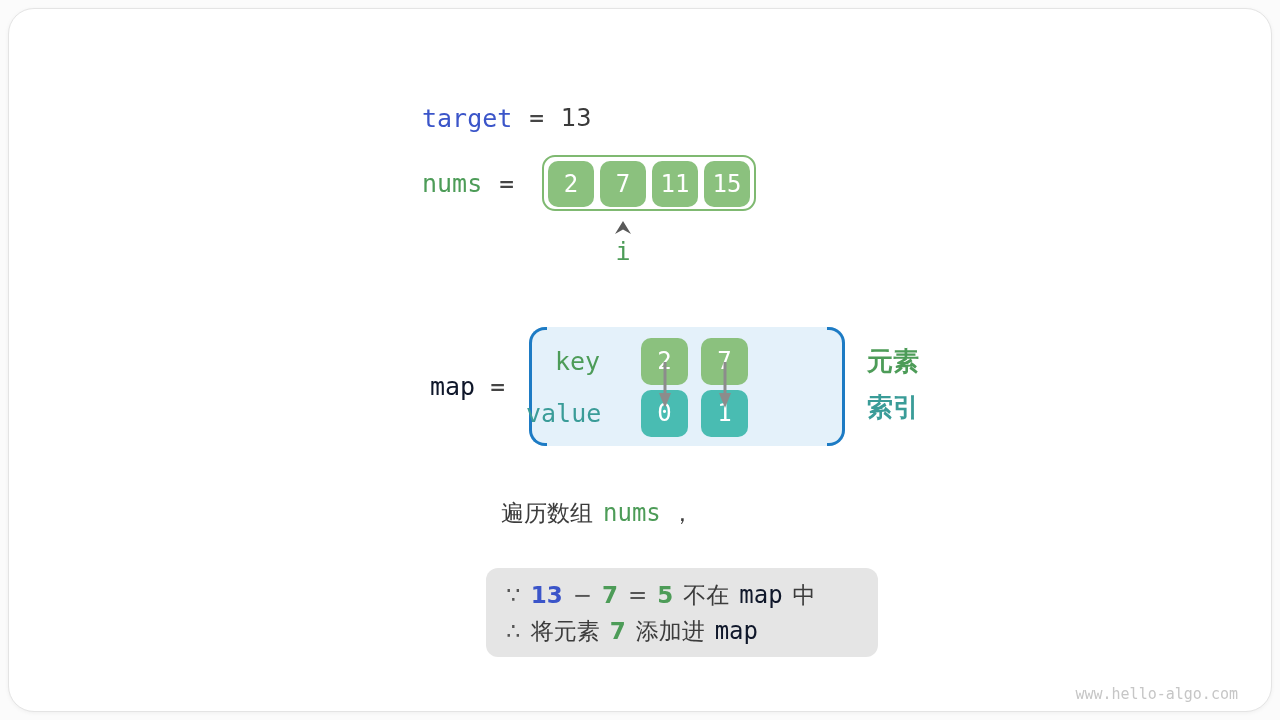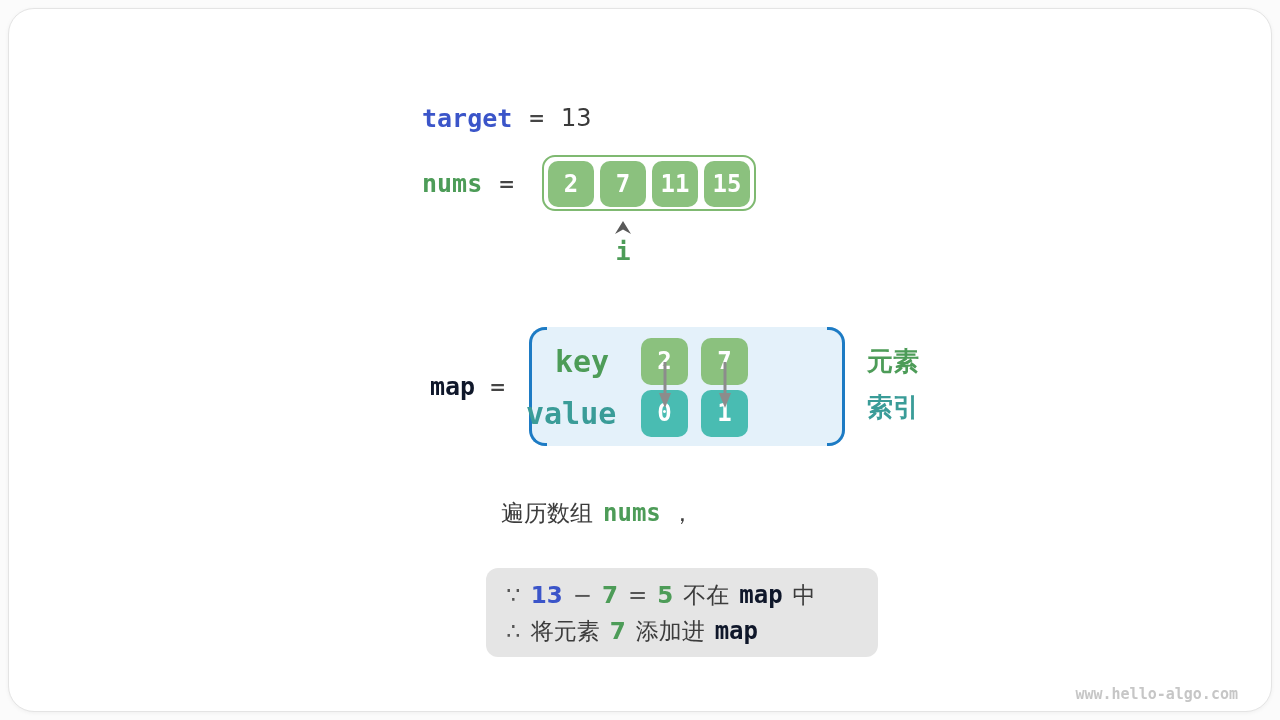--- a/index.html
+++ b/index.html
@@ -4,21 +4,21 @@
 <style>
   * { margin:0; padding:0; box-sizing:border-box; }
   html,body { width:1280px; height:720px; background:#fbfbfb; overflow:hidden;
               font-family:"DejaVu Sans","Liberation Sans",sans-serif; }
 
   .card { position:absolute; left:8px; top:8px; width:1264px; height:704px;
           background:#ffffff; border:1px solid #e4e4e4; border-radius:26px;
           box-shadow:0 1px 4px rgba(0,0,0,.05); }
 
   .abs { position:absolute; }
-  .mono { font-family:"DejaVu Sans Mono","Liberation Mono",monospace; font-weight:bold; }
+  .mono { font-family:"DejaVu Sans Mono","Liberation Mono",monospace; font-weight:normal; }
   .blue   { color:#3b55c9; }
   .azure  { color:#0f172a; }
   .green  { color:#4d9c58; }
   .teal   { color:#3a9c98; }
   .dark   { color:#3c3c3c; }
   .gray   { color:#555555; }
 
   
   .target-line { left:413px; top:94px; height:30px; display:flex; align-items:center; gap:16px; font-size:25px; }
   .op { font-size:20px; font-weight:700; color:#454545; }
@@ -37,21 +37,21 @@
 
   
   .map-line { left:421px; top:354px; height:47px; display:flex; align-items:center; gap:14px; font-size:25px; }
 
   .map-box { left:520px; top:318px; width:316px; height:119px; }
   .map-fill { position:absolute; inset:0; background:#e4f1fa; border-radius:16px; }
   .bracket { position:absolute; top:0; bottom:0; width:18px; border:0 solid #1d7bc4; }
   .bracket.left  { left:0;  border-left-width:3px; border-top-width:3px; border-bottom-width:3px; border-radius:16px 0 0 16px; }
   .bracket.right { right:0; border-right-width:3px; border-top-width:3px; border-bottom-width:3px; border-radius:0 16px 16px 0; }
 
-  .row-label { font-size:30px; text-align:left; }
+  .row-label { font-size:25px; text-align:left; }
   .key-label   { left:546px; top:329px; height:47px; line-height:47px; }
   .value-label { left:517px; top:381px; height:47px; line-height:47px; }
 
   .kv { width:47px; height:47px; border-radius:10px; color:#fff; font-size:24px; line-height:47px; text-align:center; }
   .kv.key { background:#8bc17e; }
   .kv.val { background:#49bcb2; }
   .k0 { left:632px; top:329px; } .k1 { left:692px; top:329px; }
   .v0 { left:632px; top:381px; } .v1 { left:692px; top:381px; }
 
   .kv-arrow { width:14px; height:46px; top:353px; z-index:3; }
@@ -65,21 +65,21 @@
   .caption { left:492px; top:488px; height:32px; display:flex; align-items:center; gap:10px; font-size:23px; }
   .caption .mono { font-size:24px; }
 
   
   .note { left:477px; top:559px; width:392px; height:89px; background:#e5e5e5; border-radius:12px; padding:9px 20px; }
   .note-line { display:flex; align-items:center; gap:10px; font-size:23px; height:36px; }
   .note-line .mono { font-size:24px; }
   .note-num { font-weight:bold; font-size:23px; }
 
   .watermark { right:33px; top:676px; font-family:"DejaVu Sans Mono","Liberation Mono",monospace;
-               font-size:15px; color:#c6c6c6; font-weight:bold; }
+               font-size:15px; color:#c6c6c6; font-weight:normal; }
 </style>
 </head>
 <body>
 
 <div class="card">
 
   <div class="abs target-line">
     <span class="mono blue">target</span>
     <span class="op">=</span>
     <span class="plain-num">13</span>

